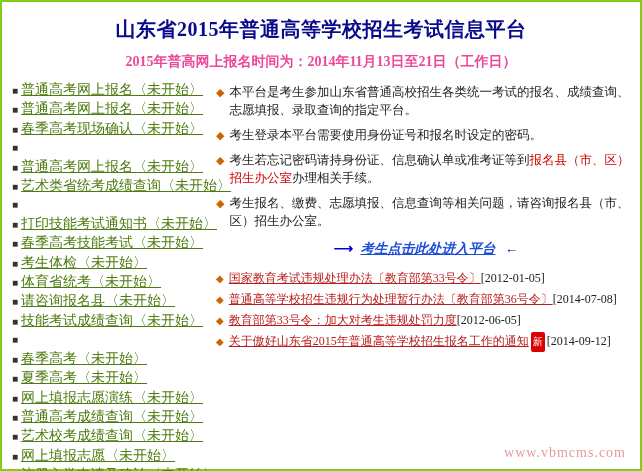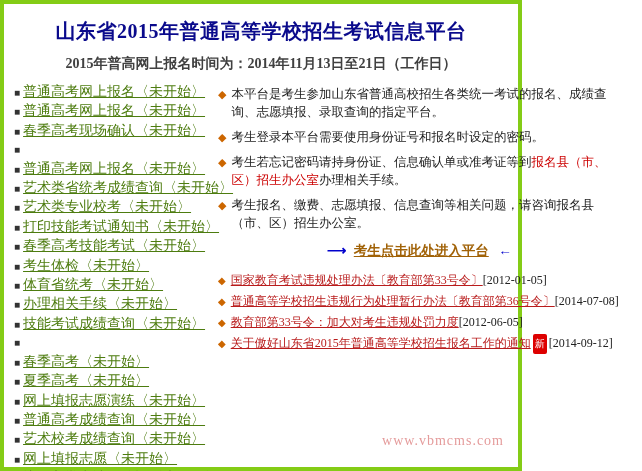--- a/index.html
+++ b/index.html
@@ -8,42 +8,42 @@
   }
   body {
     width: 642px;
     height: 471px;
     background: #ffffff;
     font-family: "Liberation Sans", sans-serif;
     overflow: hidden;
     position: relative;
   }
   .page {
-    width: 522px;
+    width: 642px;
     height: 471px;
     position: relative;
     box-sizing: border-box;
-    border: 4px solid #84cc16;
+    border: 2px solid #84cc16;
     background: #ffffff;
   }
   .title {
     text-align: center;
     font-family: "Liberation Serif", serif;
     font-weight: bold;
     font-size: 20px;
     color: #0a0a8c;
     padding-top: 14px;
     letter-spacing: 0.5px;
   }
   .subtitle {
     text-align: center;
     font-family: "Liberation Serif", serif;
     font-weight: bold;
     font-size: 14px;
-    color: #404040;
+    color: #ec4899;
     padding-top: 10px;
     padding-bottom: 6px;
   }
   .content {
     display: flex;
     align-items: flex-start;
     padding: 4px 6px 0 6px;
   }
   .left-col {
     width: 194px;
@@ -106,22 +106,23 @@
     font-size: 13.5px;
     color: #0000cc;
     white-space: nowrap;
   }
   .arrow-l, .arrow-r {
     color: #0000cc;
     font-weight: bold;
     letter-spacing: -2px;
   }
   .enter-link {
-    color: #a16207;
+    color: #1d4ed8;
     margin: 3px 6px;
+    font-style: italic;
   }
   .doc-row {
     display: flex;
     align-items: baseline;
     font-family: "Liberation Serif", serif;
     font-size: 12px;
     line-height: 20px;
     color: #222222;
     white-space: nowrap;
   }
@@ -142,21 +143,21 @@
     background: #dd0000;
     font-size: 10px;
     padding: 0 2px;
     margin: 0 2px;
     border-radius: 2px;
     font-family: "Liberation Sans", sans-serif;
   }
   .watermark {
     position: absolute;
     right: 14px;
-    bottom: 18px;
+    bottom: 8px;
     color: #e08a8a;
     font-family: "Liberation Serif", serif;
     font-size: 14px;
     letter-spacing: 1px;
     opacity: 0.85;
   }
 </style>
 </head>
 <body>
 
@@ -186,41 +187,40 @@
       <div class="link-item">
         <span class="bullet">■</span>
         <a class="link-text" href="#">普通高考网上报名〈未开始〉</a>
       </div>
       <div class="link-item">
         <span class="bullet">■</span>
         <a class="link-text" href="#">艺术类省统考成绩查询〈未开始〉</a>
       </div>
       <div class="link-item">
         <span class="bullet">■</span>
-        <a class="link-text" href="#">艺术类专业校考〈未开始〉</a>
       </div>
       <div class="link-item">
         <span class="bullet">■</span>
         <a class="link-text" href="#">打印技能考试通知书〈未开始〉</a>
       </div>
       <div class="link-item">
         <span class="bullet">■</span>
         <a class="link-text" href="#">春季高考技能考试〈未开始〉</a>
       </div>
       <div class="link-item">
         <span class="bullet">■</span>
         <a class="link-text" href="#">考生体检〈未开始〉</a>
       </div>
       <div class="link-item">
         <span class="bullet">■</span>
         <a class="link-text" href="#">体育省统考〈未开始〉</a>
       </div>
       <div class="link-item">
         <span class="bullet">■</span>
-        <a class="link-text" href="#">办理相关手续〈未开始〉</a>
+        <a class="link-text" href="#">请咨询报名县〈未开始〉</a>
       </div>
       <div class="link-item">
         <span class="bullet">■</span>
         <a class="link-text" href="#">技能考试成绩查询〈未开始〉</a>
       </div>
       <div class="link-item">
         <span class="bullet">■</span>
       </div>
       <div class="link-item">
         <span class="bullet">■</span>

